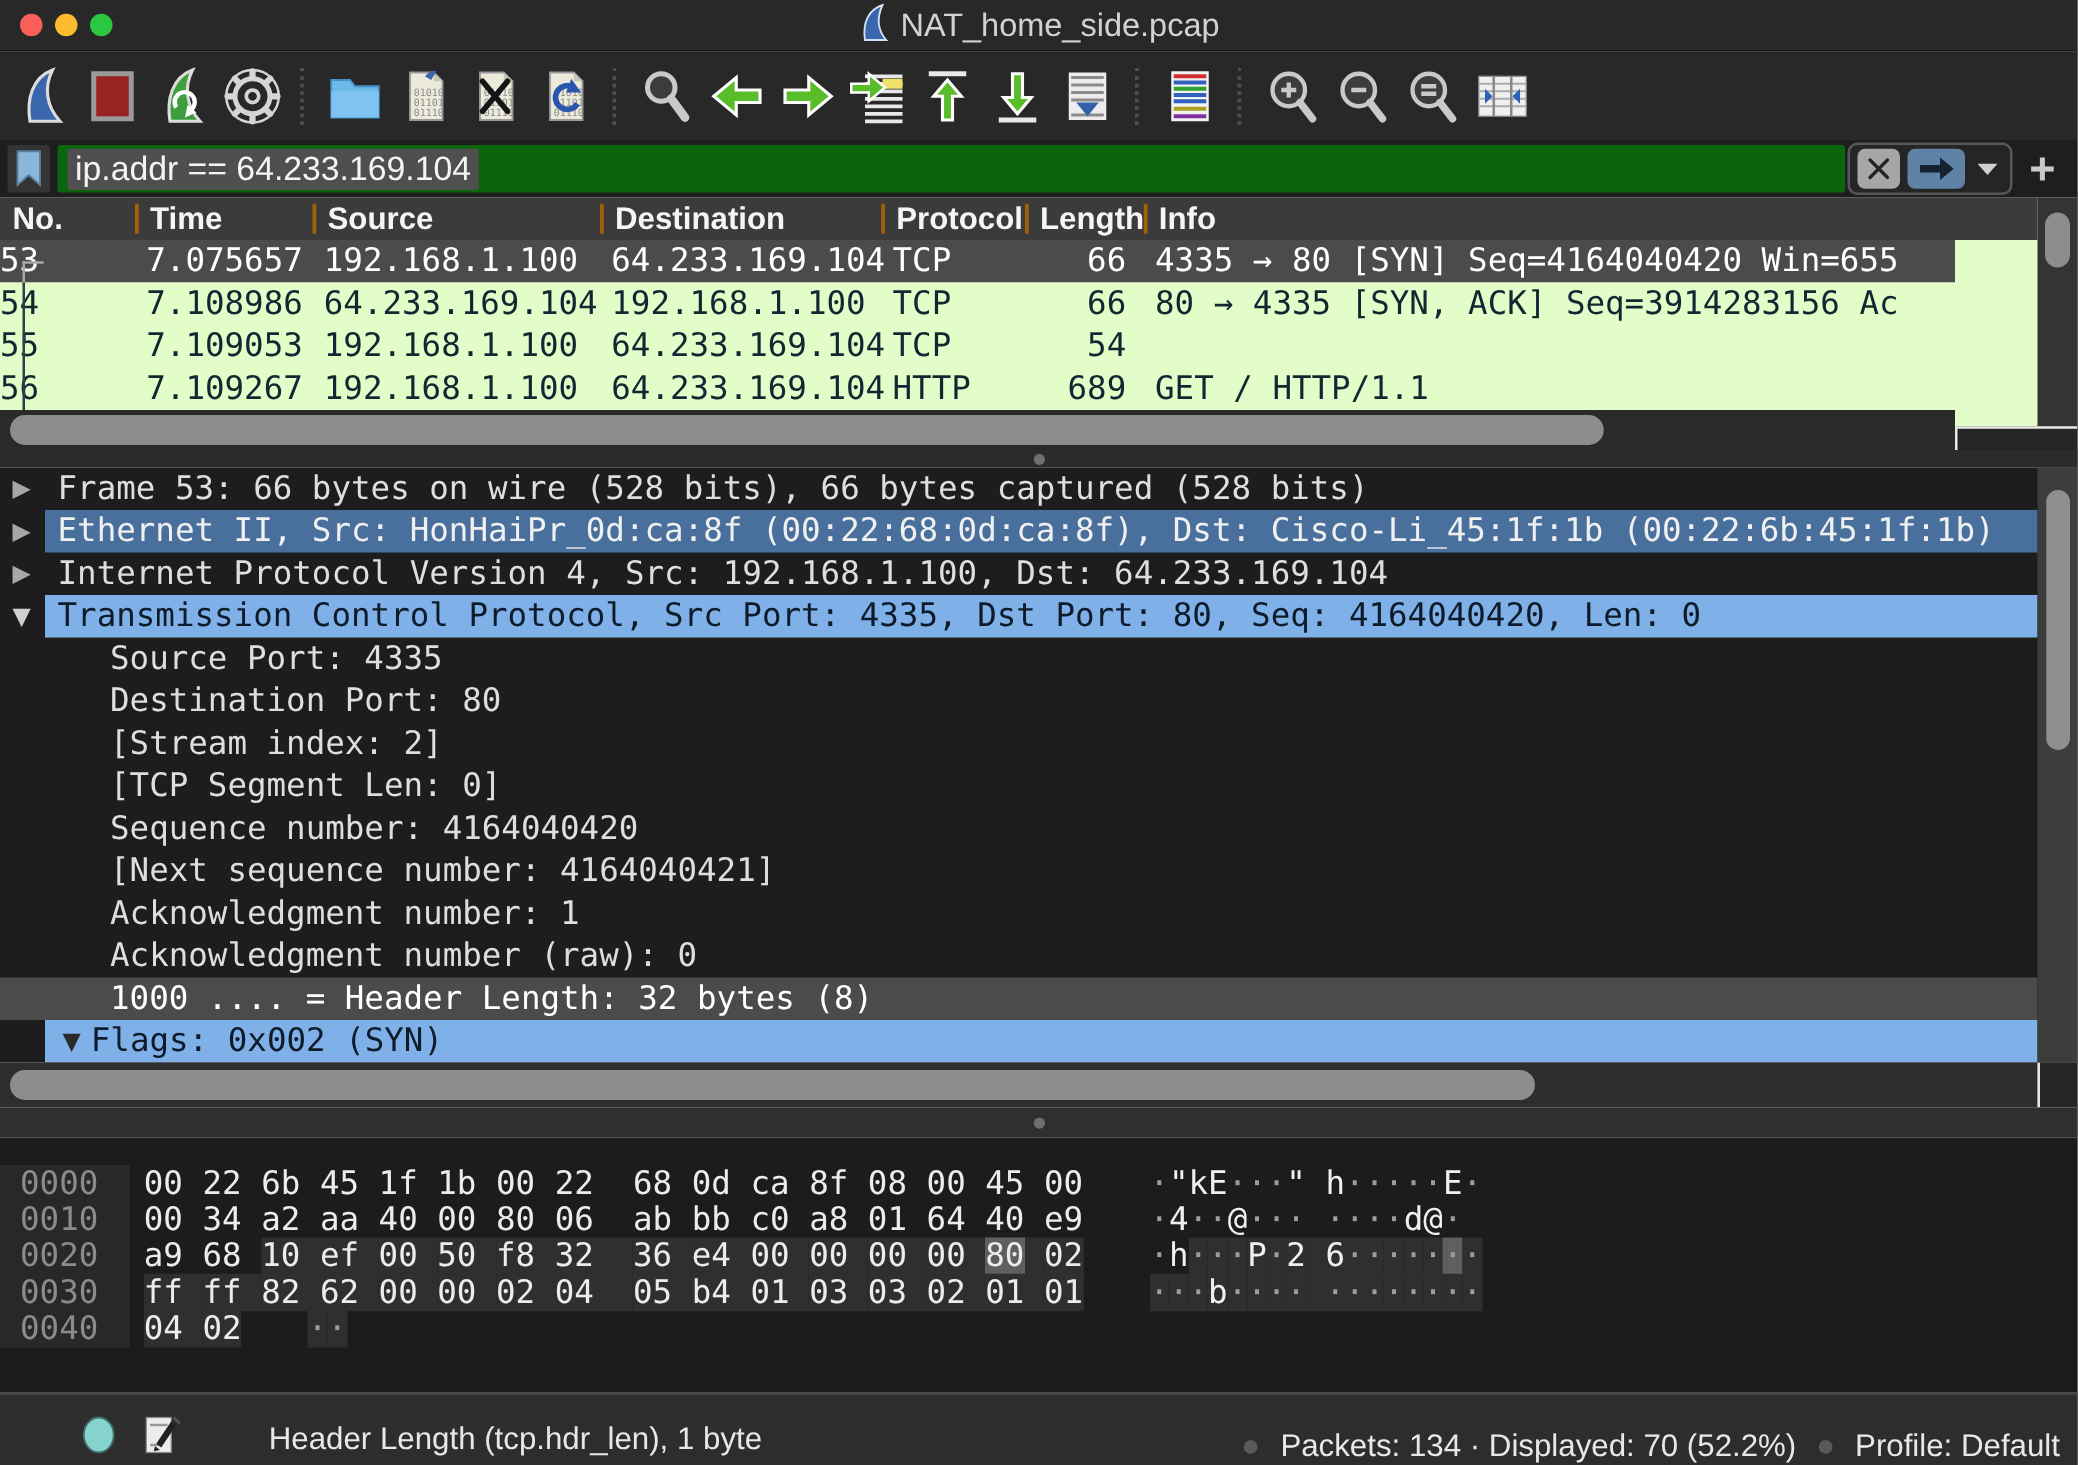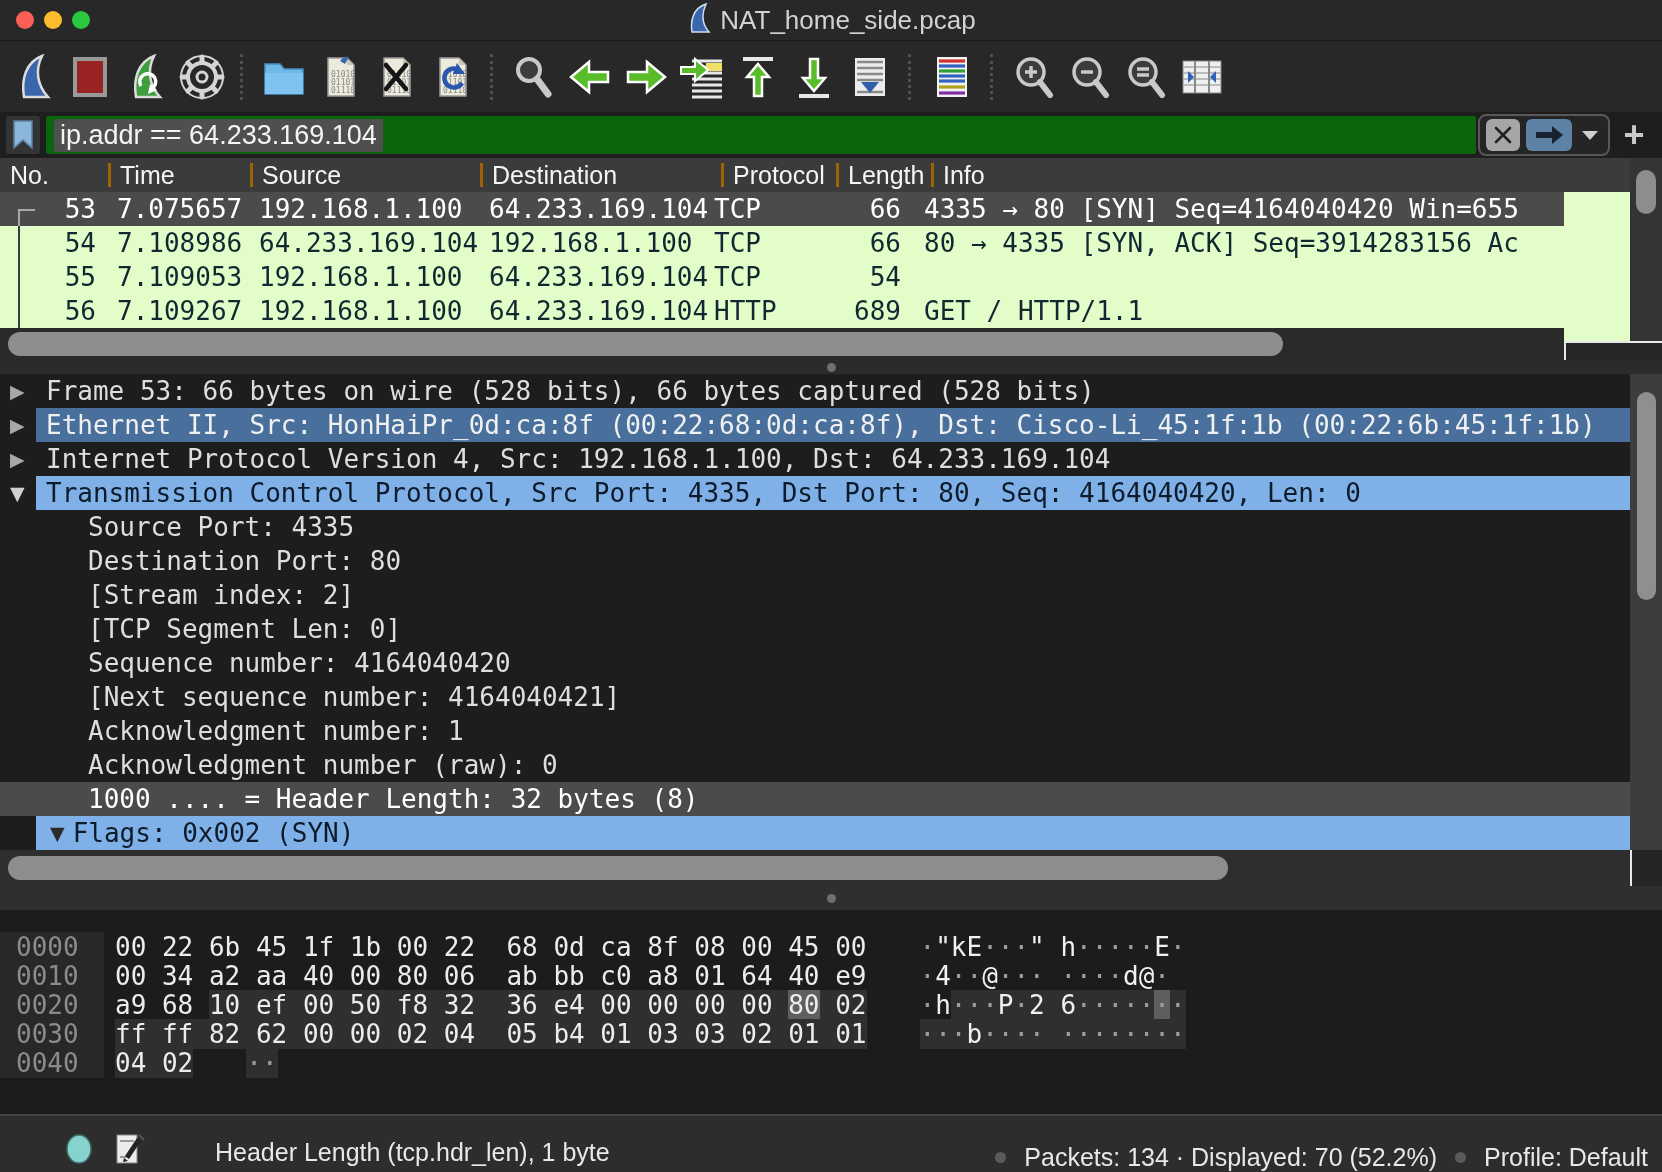--- a/index.html
+++ b/index.html
@@ -31,30 +31,30 @@
   .fb-group{display:flex;align-items:center;gap:6px;border:2px solid #585858;border-radius:8px;
             padding:3px 6px;background:#252525;margin-left:-4px;}
   .fb-clear{width:34px;height:32px;background:#a6a6a6;border-radius:6px;display:flex;
             align-items:center;justify-content:center;}
   .fb-apply{width:46px;height:32px;background:#5d82a6;border-radius:6px;display:flex;
             align-items:center;justify-content:center;}
   .fb-caret{display:flex;align-items:center;justify-content:center;width:24px;}
   .fb-plus{color:#c9c9c9;font-size:36px;font-weight:bold;width:36px;text-align:center;line-height:36px;}
   
   .plist-header{position:absolute;left:0;top:158px;width:1630px;height:34px;background:#3b3b3b;
-                display:flex;color:#f5f5f5;font-size:25px;align-items:center;}
+                display:flex;color:#f5f5f5;font-size:25px;align-items:center;font-weight:bold;}
   .ph-cell{height:24px;display:flex;align-items:center;padding-left:9px;box-sizing:border-box;
            border-left:3px solid #a16207;}
   .ph-cell:first-child{border-left:none;padding-left:10px;}
   .plist-rows{position:absolute;left:0;top:192px;width:1564px;height:136px;
               font-family:"DejaVu Sans Mono",monospace;font-size:26px;}
   .prow{display:flex;height:34px;align-items:center;}
   .prow.sel{background:#4b4b4b;color:#ffffff;}
   .prow.grn{background:#e2fdc8;color:#112832;}
-  .c-no{width:108px;text-align:right;padding-right:12px;box-sizing:border-box;}
+  .c-no{width:108px;text-align:left;padding-right:12px;box-sizing:border-box;}
   .c-time{width:142px;padding-left:9px;box-sizing:border-box;}
   .c-src{width:230px;padding-left:9px;box-sizing:border-box;}
   .c-dst{width:225px;padding-left:9px;box-sizing:border-box;}
   .c-proto{width:115px;padding-left:9px;box-sizing:border-box;}
   .c-len{width:95px;text-align:right;padding-right:14px;box-sizing:border-box;}
   .c-info{flex:1;padding-left:9px;box-sizing:border-box;white-space:nowrap;overflow:hidden;}
   .bracket-top{position:absolute;left:18px;top:17px;width:15px;height:17px;
                border-left:2px solid #a9a9a9;border-top:2px solid #a9a9a9;}
   .bracket-line{position:absolute;left:18px;top:34px;width:2px;height:102px;background:#2c4048;}
   .green-strip{position:absolute;left:1564px;top:192px;width:66px;height:149px;background:#e2fdc8;
@@ -341,21 +341,21 @@
       </div>
     </div>
     <div class="fb-plus">+</div>
   </div>
 
   <div class="plist-header" id="plheader">
       <div class="ph-cell" style="width: 108px;">No.</div>
       <div class="ph-cell" style="width: 142px;">Time</div>
       <div class="ph-cell" style="width: 230px;">Source</div>
       <div class="ph-cell" style="width: 225px;">Destination</div>
-      <div class="ph-cell" style="width: 115px; margin-left: 16px;">Protocol</div>
+      <div class="ph-cell" style="width: 115px;">Protocol</div>
       <div class="ph-cell" style="width: 95px; text-align: right;">Length</div>
       <div class="ph-cell" style="flex: 1 1 0%;">Info</div>
     </div>
   <div class="plist-rows" id="plrows">
     <div class="bracket-top"></div>
     <div class="bracket-line"></div>
   <div class="prow sel">
         <span class="c-no">53</span>
         <span class="c-time">7.075657</span>
         <span class="c-src">192.168.1.100</span>

